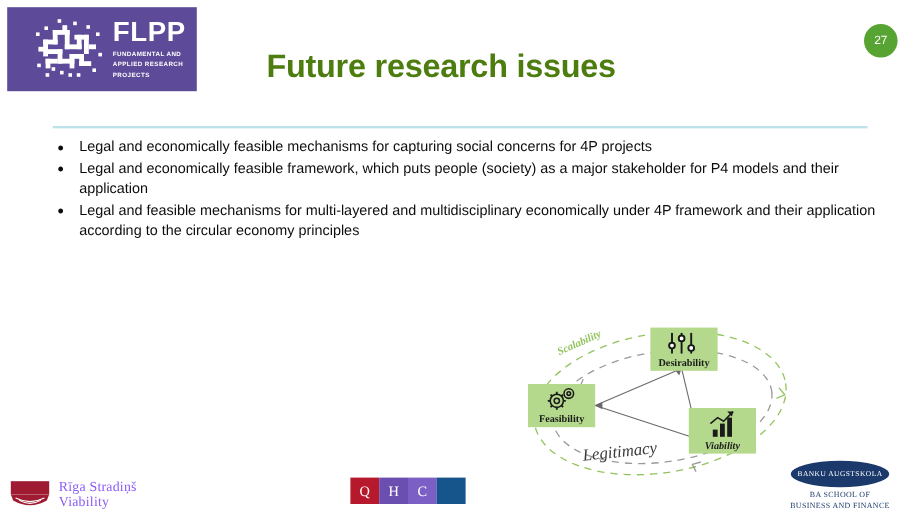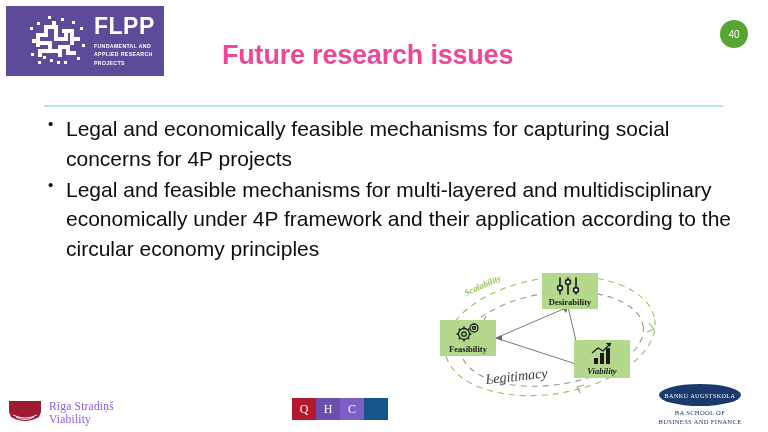--- a/index.html
+++ b/index.html
@@ -68,21 +68,21 @@
     justify-content: center;
   }
 
   
   .slide-title {
     position: absolute;
     left: 222px;
     top: 40px;
     font-size: 27px;
     font-weight: bold;
-    color: #ec4899;
+    color: #4d7c0f;
     letter-spacing: -0.2px;
   }
 
   
   .divider {
     position: absolute;
     left: 44px;
     top: 105px;
     width: 679px;
     height: 2px;
@@ -95,21 +95,21 @@
     left: 42px;
     top: 114px;
     width: 700px;
     list-style: none;
     margin: 0;
     padding: 0;
   }
   .bullets li {
     position: relative;
     padding-left: 24px;
-    font-size: 21px;
+    font-size: 12px;
     line-height: 1.42;
     color: #0d0d0d;
     margin-bottom: 1px;
   }
   .bullets li::before {
     content: "\2022";
     position: absolute;
     left: 6px;
     top: -1px;
     font-size: 15px;
@@ -242,28 +242,29 @@
   <div class="flpp-text">
     <div class="flpp-title">FLPP</div>
     <div class="flpp-sub">
       <div>FUNDAMENTAL AND</div>
       <div>APPLIED RESEARCH</div>
       <div>PROJECTS</div>
     </div>
   </div>
 </div>
 
-<div class="page-badge">40</div>
+<div class="page-badge">27</div>
 
 <div class="slide-title">Future research issues</div>
 
 <div class="divider"></div>
 
 <ul class="bullets">
   <li>Legal and economically feasible mechanisms for capturing social concerns for 4P projects</li>
+  <li>Legal and economically feasible framework, which puts people (society) as a major stakeholder for P4 models and their application</li>
   <li>Legal and feasible mechanisms for multi-layered and multidisciplinary economically under 4P framework and their application according to the circular economy principles</li>
 </ul>
 
 <div class="diagram">
   <svg viewBox="0 0 250 134" width="250" height="134">
 
     <g>
       <ellipse cx="126" cy="68" rx="106" ry="58" fill="none" stroke="#93C45E" stroke-width="1.1" stroke-dasharray="6 5" transform="rotate(-9 126 68)"></ellipse>
       <path d="M225 55 l5 6 -7 3" fill="none" stroke="#93C45E" stroke-width="1.1"></path>
     </g>

